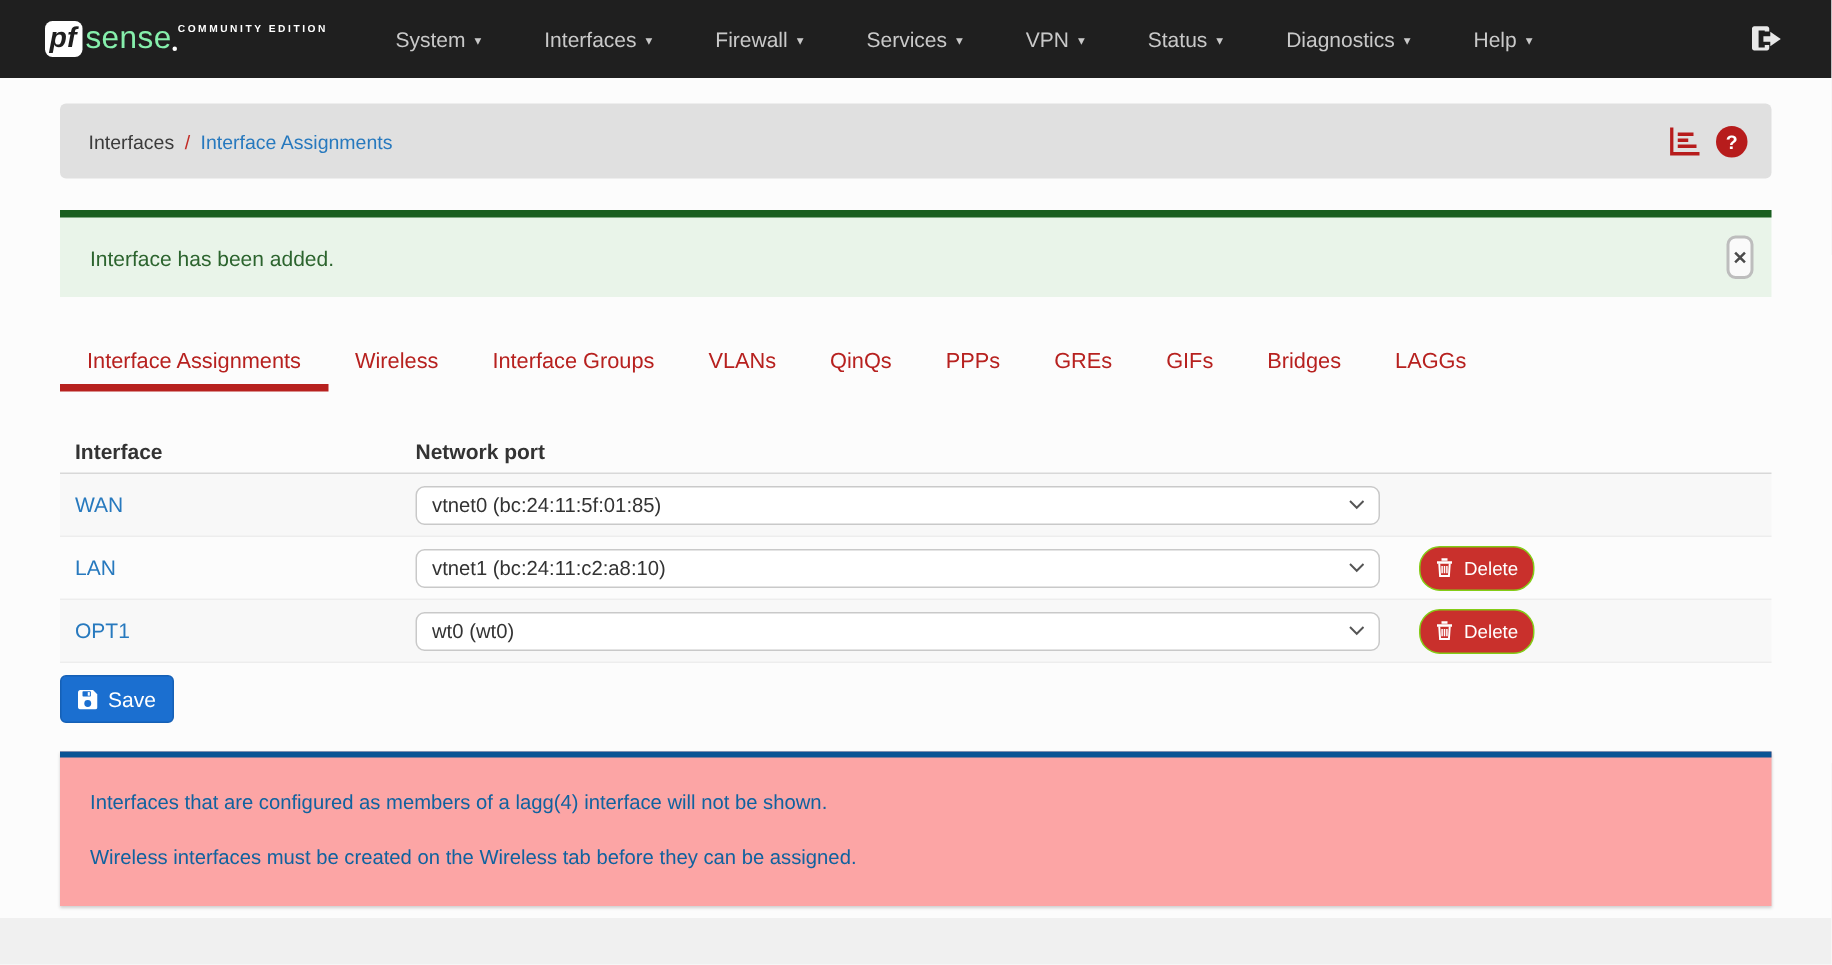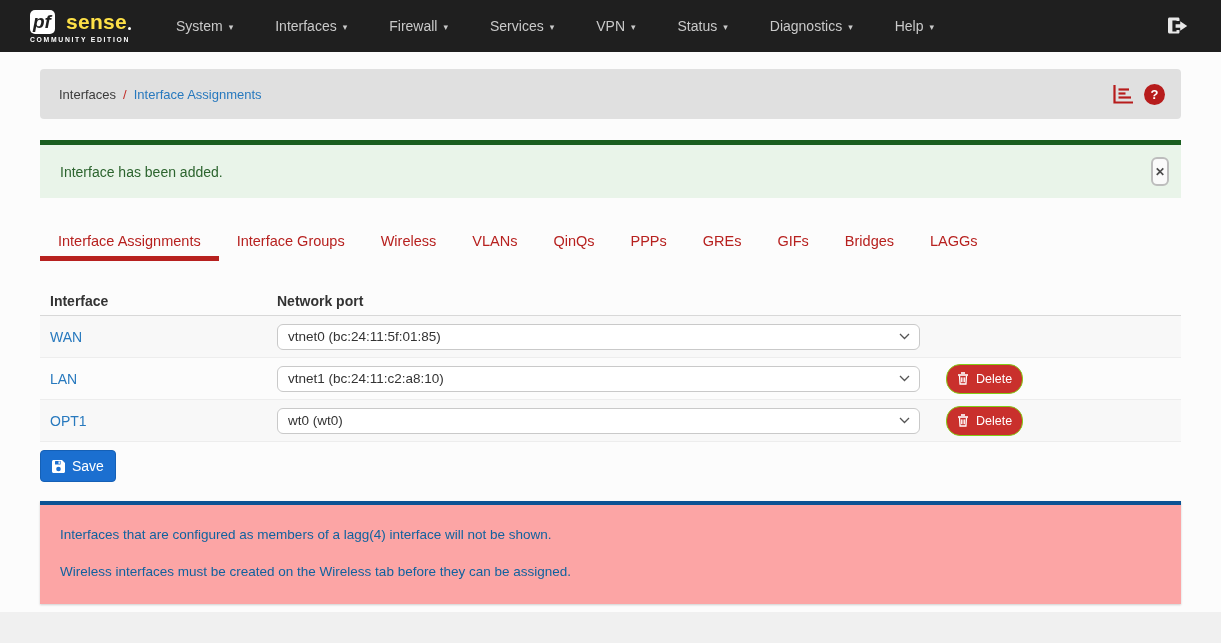--- a/index.html
+++ b/index.html
@@ -11,27 +11,27 @@
     -webkit-font-smoothing:antialiased;
   }
   .main-bg { background:#fcfcfc; padding-bottom:8px; }
 
   
   .navbar {
     height:52px; background:#1f1f1f;
     display:flex; align-items:center;
     padding:0 32px 0 30px;
   }
-  .brand { display:flex; flex-direction:column; margin-right:24px; cursor:pointer; }
+  .brand { display:flex; flex-direction:row; margin-right:24px; cursor:pointer; }
   .brand-top { display:flex; align-items:center; }
   .pf-box {
     background:#fff; color:#1f1f1f; font-weight:bold; font-style:italic;
     font-size:19px; line-height:21px; border-radius:5px; padding:1px 4px 2px 3px;
   }
-  .brand-name { color:#fde047; font-weight:bold; font-size:21px; margin-left:11px; letter-spacing:.3px; }
+  .brand-name { color:#86efac; font-weight:normal; font-size:21px; margin-left:2px; letter-spacing:.3px; }
   .brand-dot { width:3px; height:3px; background:#fff; border-radius:50%; align-self:flex-end; margin:0 0 4px 1px; }
   .brand-sub { color:#fff; font-size:6.8px; font-weight:bold; letter-spacing:1.7px; margin-top:2px; white-space:nowrap; }
 
   .nav-items { display:flex; align-items:center; }
   .nav-item {
     color:#c9c9c9; font-size:14px; padding:0 21px; height:52px;
     display:flex; align-items:center; gap:6px; cursor:pointer; text-decoration:none;
   }
   .caret { font-size:9px; color:#c9c9c9; margin-top:1px; }
   .nav-right { margin-left:auto; display:flex; align-items:center; }
@@ -195,22 +195,22 @@
       </div>
     </header>
 
     <div class="alert-success">
       <span class="alert-text">Interface has been added.</span>
       <button class="alert-close">✕</button>
     </div>
 
     <ul class="tabs" id="tabs">
         <li class="tab active">Interface Assignments</li>
+        <li class="tab">Wireless</li>
         <li class="tab">Interface Groups</li>
-        <li class="tab">Wireless</li>
         <li class="tab">VLANs</li>
         <li class="tab">QinQs</li>
         <li class="tab">PPPs</li>
         <li class="tab">GREs</li>
         <li class="tab">GIFs</li>
         <li class="tab">Bridges</li>
         <li class="tab">LAGGs</li>
       </ul>
 
     <div class="assign-table">

